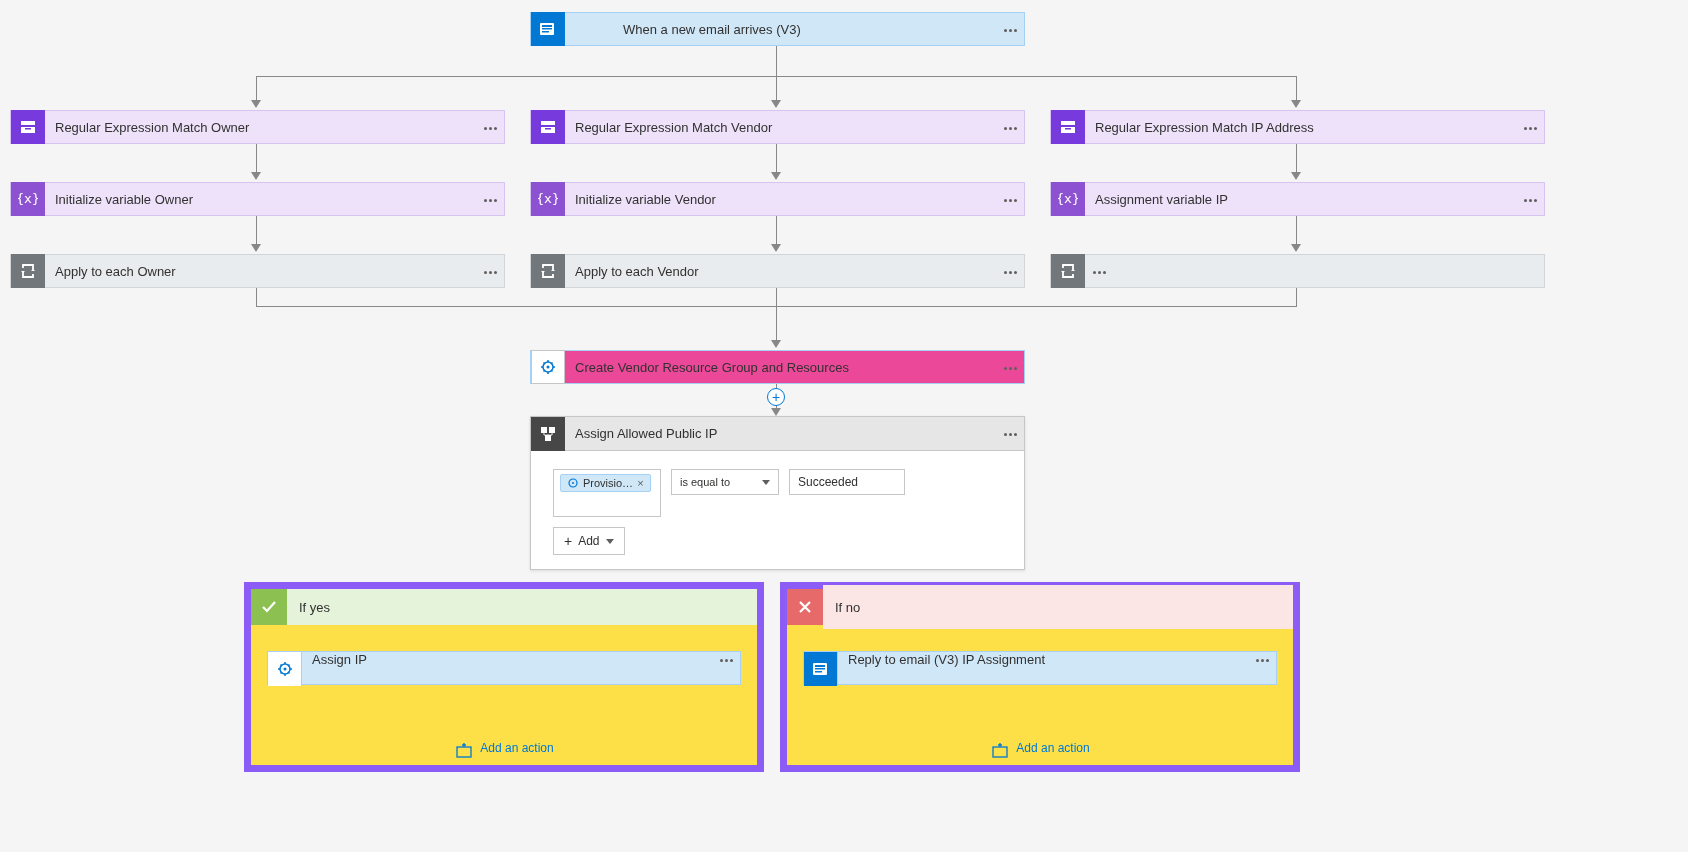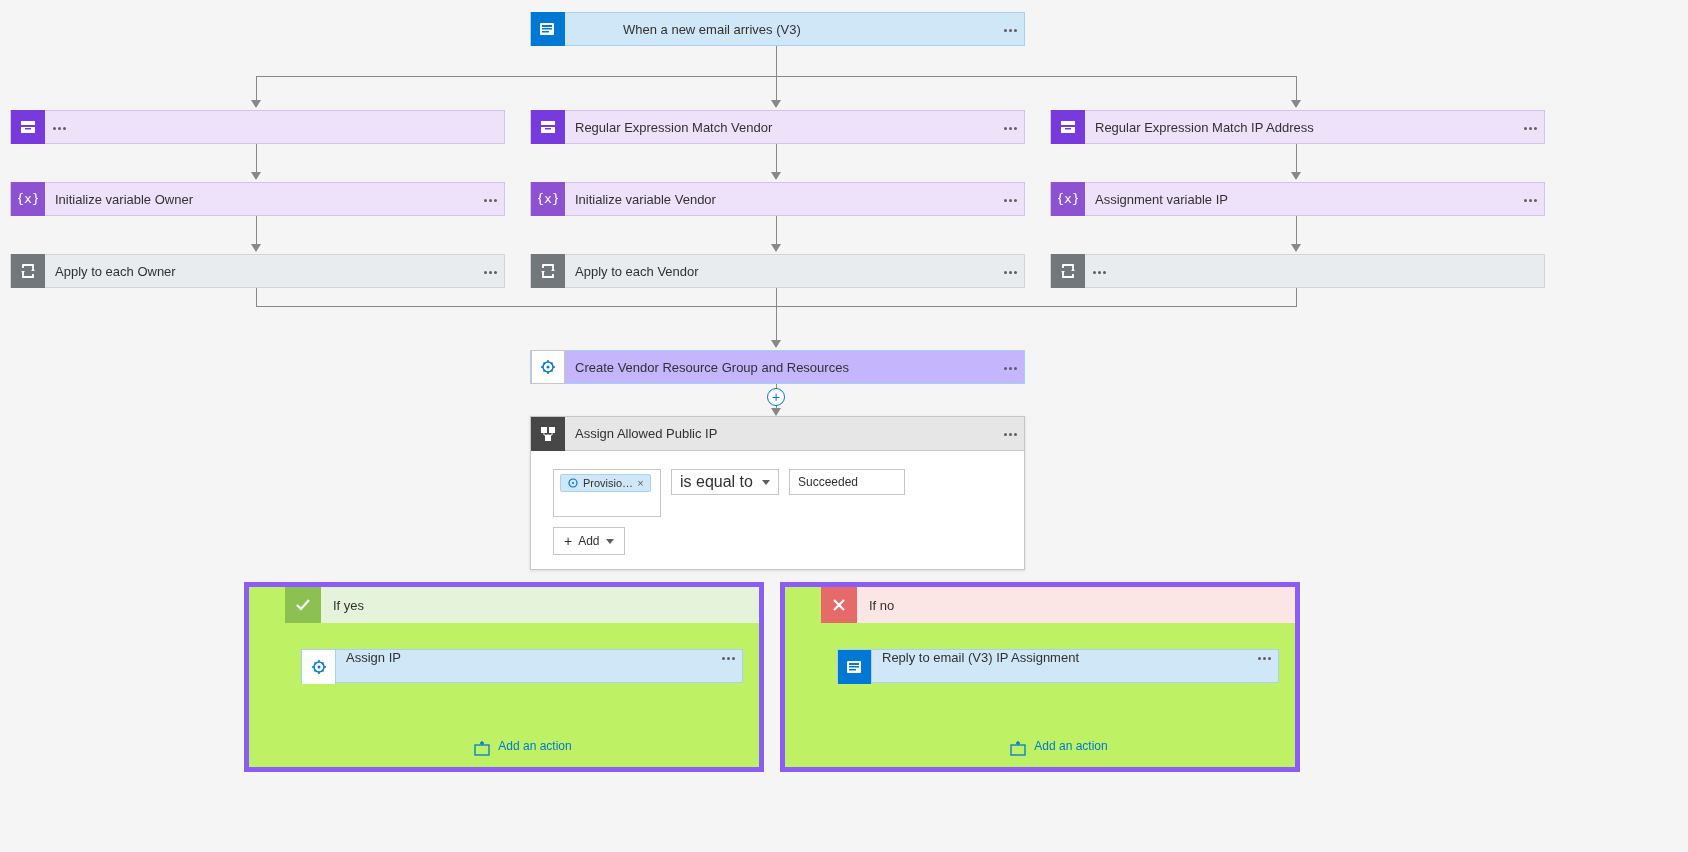--- a/index.html
+++ b/index.html
@@ -39,21 +39,21 @@
 .dots span { display: inline-block; width: 3px; height: 3px; background: #605e5c; border-radius: 50%; margin: 0 1px; vertical-align: middle; }
 
 .bg-outlook { background: #0078d4; }
 .bg-outlook-body { background: #d0e7f8; border-color: #a6d1f5; }
 .bg-purple { background: #773adc; }
 .bg-purple-body { background: #eee2fb; border-color: #d6c4ee; }
 .bg-purple2 { background: #8d52d1; }
 .bg-grey { background: #72777c; }
 .bg-grey-body { background: #e9ecee; border-color: #d2d5d8; }
 .bg-azure { background: #fff; border: 1px solid #c8c6c4; }
-.bg-azure-body { background: #c4b5fd; border-color: #a6d1f5; }
+.bg-azure-body { background: #ec4899; border-color: #a6d1f5; }
 .bg-dark { background: #474747; }
 
 .arrow-line { position: absolute; background: #8a8886; }
 .arrow-head {
   position: absolute;
   width: 0; height: 0;
   border-left: 5px solid transparent;
   border-right: 5px solid transparent;
   border-top: 8px solid #8a8886;
 }
@@ -99,21 +99,21 @@
 }
 .pill .x { cursor: pointer; color: #605e5c; }
 .select-box {
   border: 1px solid #c8c6c4;
   height: 26px;
   min-width: 108px;
   display: flex;
   align-items: center;
   justify-content: space-between;
   padding: 0 8px;
-  font-size: 16px;
+  font-size: 11px;
 }
 .text-box {
   border: 1px solid #c8c6c4;
   height: 26px;
   min-width: 116px;
   padding: 0 8px;
   font-size: 12px;
   display: flex;
   align-items: center;
 }
@@ -124,37 +124,36 @@
   display: inline-flex;
   align-items: center;
   gap: 6px;
   font-size: 12px;
   background: #fff;
   cursor: pointer;
 }
 
 .branch {
   position: absolute;
-  border: 5px solid #8b5cf6;
-  background: #bef264;
-  padding-left: 36px;
+  border: 7px solid #8b5cf6;
+  background: #fde047;
 }
 .branch-header {
   display: flex;
   align-items: center;
   height: 36px;
 }
 .branch-header .bicon {
   width: 36px; height: 36px;
   display: flex; align-items: center; justify-content: center;
 }
 .branch-yes .bicon { background: #8cc152; }
 .branch-yes .btitle-bg { background: #e6f3db; flex: 1; height: 36px; display: flex; align-items: center; padding: 0 12px; }
 .branch-no .bicon { background: #e66a6a; }
-.branch-no .btitle-bg { background: #fbe5e5; flex: 1; height: 36px; display: flex; align-items: center; padding: 0 12px; }
+.branch-no .btitle-bg { background: #fbe5e5; flex: 1; height: 44px; display: flex; align-items: center; padding: 0 12px; }
 .branch-body { padding: 26px 16px 16px 16px; }
 
 .inner-action {
   display: flex;
   align-items: flex-start;
   height: 34px;
   border: 1px solid #a6d1f5;
   background: #d0e7f8;
   cursor: pointer;
 }
@@ -287,20 +286,21 @@
   <div class="label">When a new email arrives (V3)</div>
   <div class="dots"><span></span><span></span><span></span></div>
 </div>
 
 <div class="flow-node bg-purple-body" style="left:10px; top:110px; width:495px;">
   <div class="icon bg-purple">
       <svg width="20" height="20">
         <use href="#ic-drawer"></use>
       </svg>
     </div>
+  <div class="label">Regular Expression Match Owner</div>
   <div class="dots"><span></span><span></span><span></span></div>
 </div>
 <div class="flow-node bg-purple-body" style="left:10px; top:182px; width:495px;">
   <div class="icon bg-purple2">
       <svg width="20" height="20">
         <use href="#ic-var"></use>
       </svg>
     </div>
   <div class="label">Initialize variable Owner</div>
   <div class="dots"><span></span><span></span><span></span></div>

